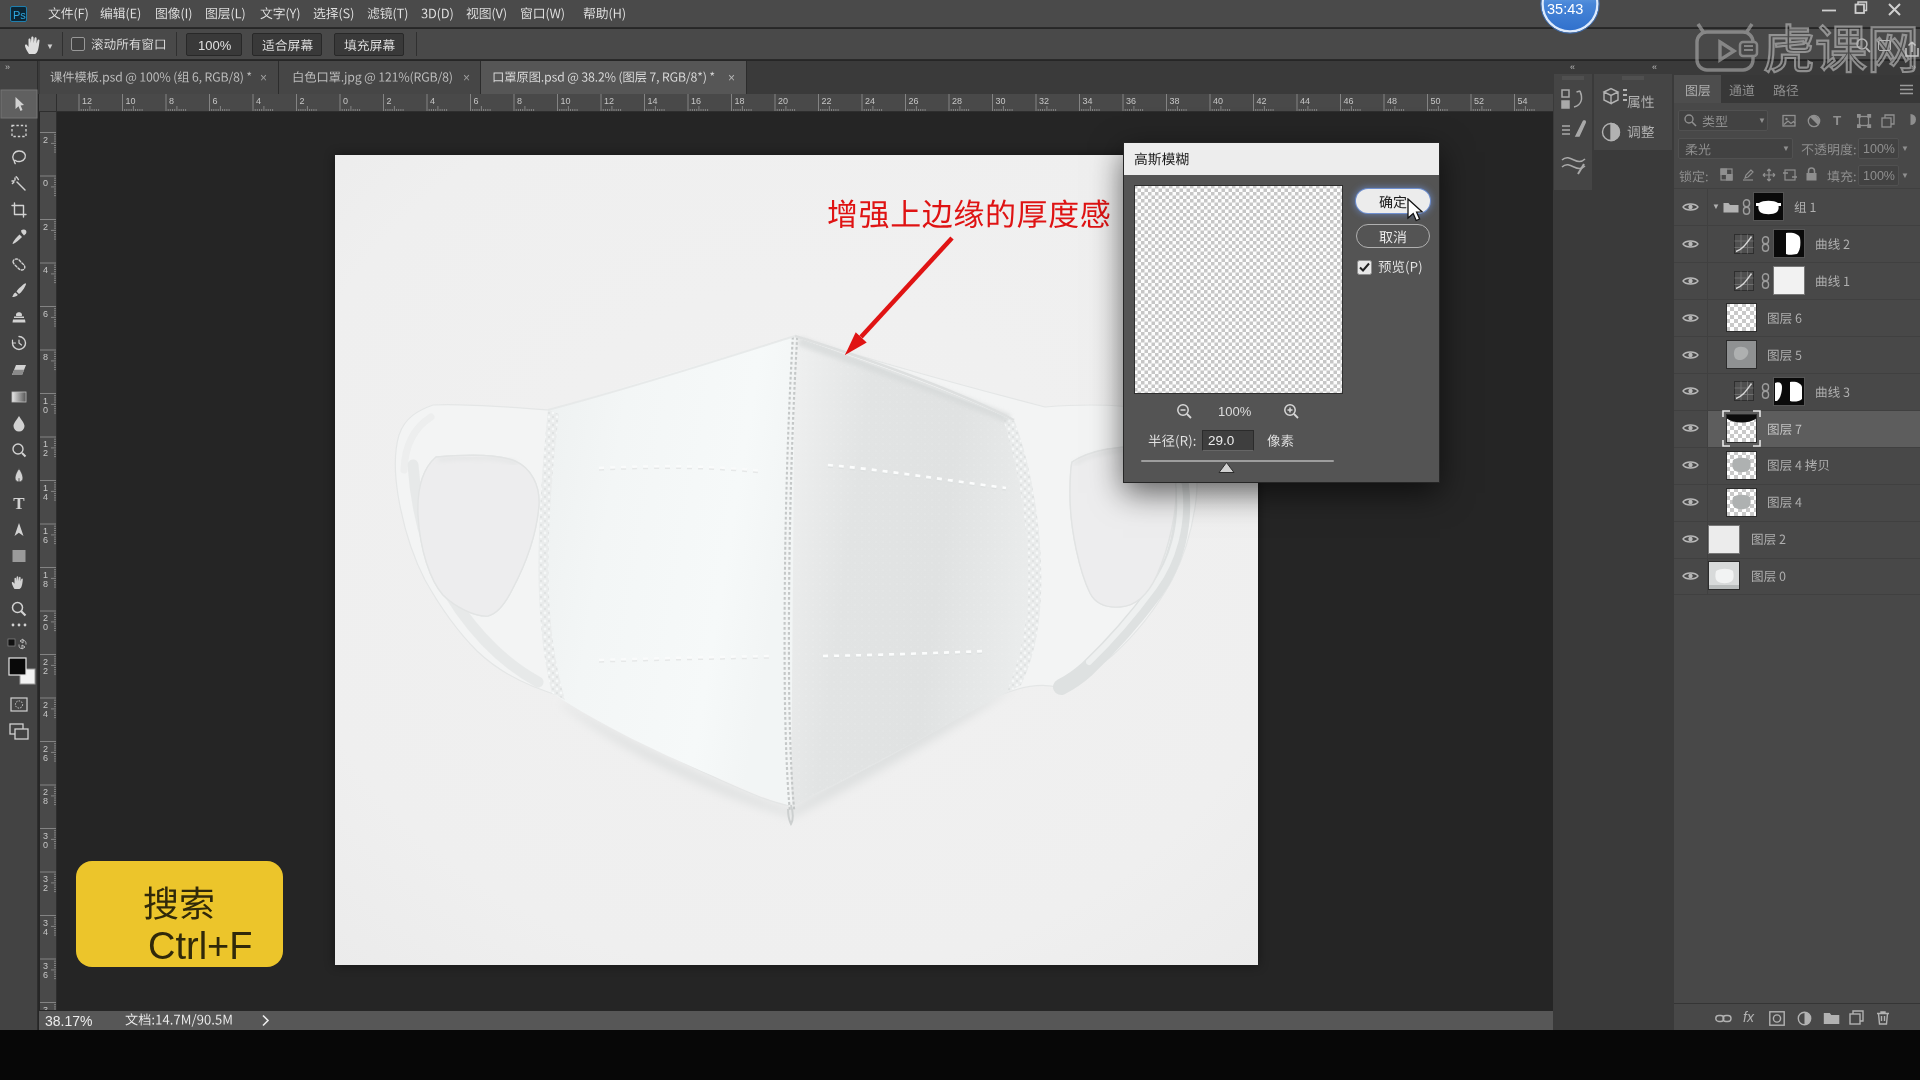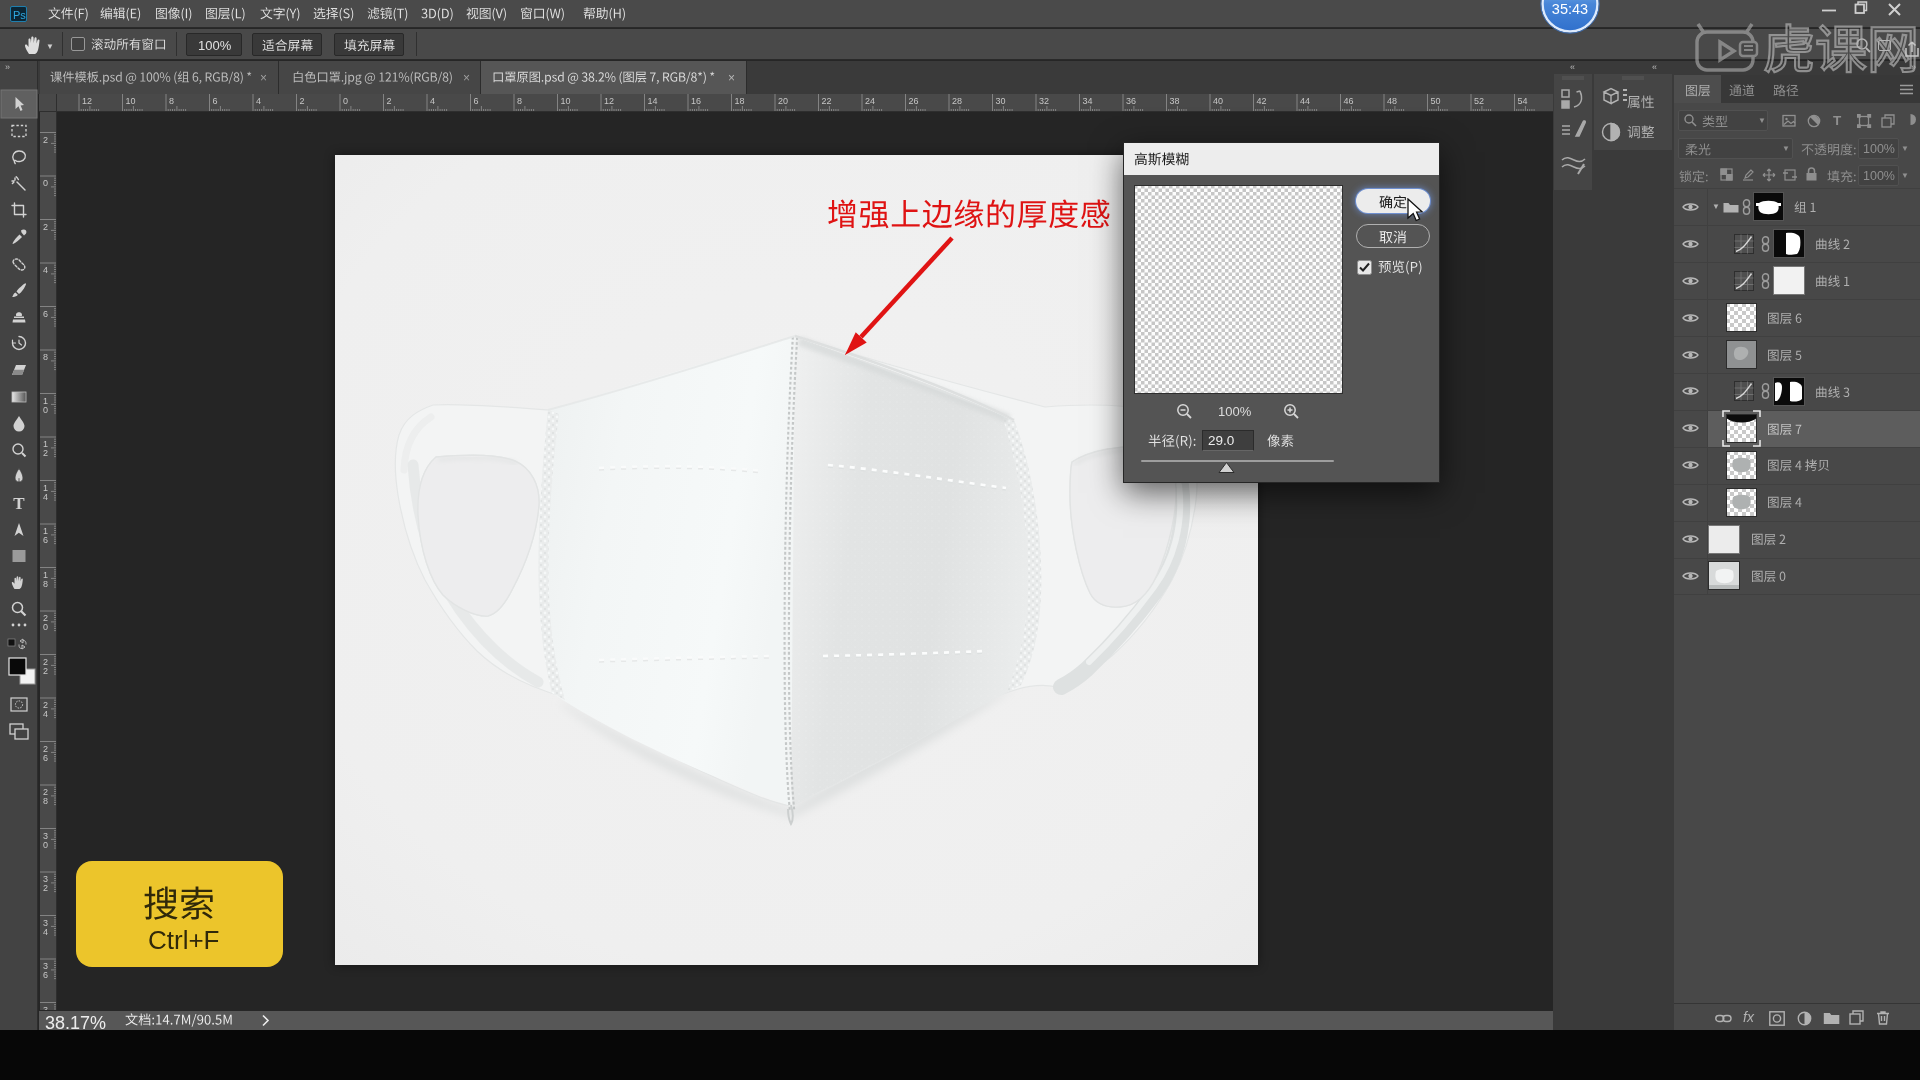--- a/index.html
+++ b/index.html
@@ -1060,21 +1060,21 @@
 <defs>
         <linearGradient id="tmg" x1="0" y1="0" x2="0" y2="1">
           <stop offset="0" stop-color="#96c8f2"></stop>
           <stop offset="0.5" stop-color="#4886d8"></stop>
           <stop offset="1" stop-color="#3070cc"></stop>
         </linearGradient>
       </defs>
 <circle cx="32" cy="29" r="27.5" fill="url(#tmg)" stroke="#ddeafc" stroke-width="2.5"></circle>
 <circle cx="32" cy="29" r="29.2" fill="none" stroke="#3a6db5" stroke-width="1"></circle>
 </svg>
-    <div class="lat" style="left:1547px;top:1px;width:46px;text-align:center;font-size:14.5px;color:#fff">35:43</div>
+    <div class="lat" style="left:1547px;top:1px;width:46px;font-size:14.5px;color:#fff">35:43</div>
     <svg class="abs" style="left:1690px;top:20px" width="230px" height="58px" viewBox="0 0 230 58">
 <g fill="none" stroke="#a8a8a8" stroke-width="3.4" opacity="0.65">
 <rect x="7" y="12" width="56" height="38" rx="10"></rect>
 <path d="M14,13 L8,4 M56,13 L62,4" stroke-width="3.5"></path>
 <path d="M30,22 L44,31 L30,40 Z"></path>
 <rect x="50" y="22" width="17" height="14" rx="3" fill="#474747" stroke-width="2.5"></rect>
 <path d="M54,26 h9 M54,30 h9" stroke-width="2"></path>
 </g>
     </svg>
     <svg style="position:absolute;left:1763.0px;top:15.0px;overflow:visible" width="158" height="70">
@@ -1089,21 +1089,21 @@
         <path d="M3,8 V16 H15 V8"></path>
         <path d="M9,12 V2 M9,2 l-3.5,3.5 M9,2 l3.5,3.5"></path>
       </g>
     </svg>
     <div class="lat" style="left:1911px;top:62px;font-size:9px;color:#b9b9b9">»</div>
     <svg class="abs" style="left:1855px;top:37px" width="18" height="18">
       <circle cx="7" cy="7" r="5" fill="none" stroke="#b5b5b5" stroke-width="1.5"></circle>
       <path d="M11,11 l4,4" stroke="#b5b5b5" stroke-width="1.8"></path>
     </svg>
     <div class="abs" style="left:1878px;top:40px;width:13px;height:11px;border:1.5px solid #b5b5b5;border-radius:2px"></div>
-    <div class="lat" style="left:45px;top:1013px;font-size:18px;color:#ececec">38.17%</div>
+    <div class="lat" style="left:45px;top:1013px;font-size:14px;color:#ececec">38.17%</div>
     <svg style="position:absolute;left:125.0px;top:1011.0px;overflow:visible" width="109" height="17">
       <g transform="translate(0,13.5) scale(0.01320)" fill="#ececec">
         <use href="#g6587" x="0"></use>
         <use href="#g6863" x="1000"></use>
         <use href="#g3a" x="2000"></use>
         <use href="#g31" x="2278"></use>
         <use href="#g34" x="2833"></use>
         <use href="#g2e" x="3388"></use>
         <use href="#g37" x="3666"></use>
         <use href="#g4d" x="4221"></use>
@@ -1118,21 +1118,21 @@
     <svg class="abs" style="left:261px;top:1014px" width="9" height="13">
       <path d="M2,1.5 L7,6.5 L2,11.5" stroke="#ececec" stroke-width="1.6" fill="none"></path>
     </svg>
     <div class="abs" style="left:76px;top:861px;width:207px;height:106px;background:#ecc52b;border-radius:16px"></div>
     <svg style="position:absolute;left:143.0px;top:880.3px;overflow:visible" width="74" height="48">
       <g transform="translate(0,36.7) scale(0.03600)" fill="#30290a">
         <use href="#g641c" x="0"></use>
         <use href="#g7d22" x="1000"></use>
       </g>
     </svg>
-    <div class="lat" style="left:148px;top:925px;font-size:26px;color:#30290a">Ctrl+F</div>
+    <div class="lat" style="left:148px;top:925px;font-size:38px;color:#30290a">Ctrl+F</div>
     <svg width="0" height="0" style="position:absolute">
       <defs>
         <path id="g25" d="M205 -284C306 -284 372 -369 372 -517C372 -663 306 -746 205 -746C105 -746 39 -663 39 -517C39 -369 105 -284 205 -284ZM205 -340C147 -340 108 -400 108 -517C108 -634 147 -690 205 -690C263 -690 302 -634 302 -517C302 -400 263 -340 205 -340ZM226 13H288L693 -746H631ZM716 13C816 13 882 -71 882 -219C882 -366 816 -449 716 -449C616 -449 550 -366 550 -219C550 -71 616 13 716 13ZM716 -43C658 -43 618 -102 618 -219C618 -336 658 -393 716 -393C773 -393 814 -336 814 -219C814 -102 773 -43 716 -43Z"></path>
         <path id="g28" d="M239 196 295 171C209 29 168 -141 168 -311C168 -480 209 -649 295 -792L239 -818C147 -668 92 -507 92 -311C92 -114 147 47 239 196Z"></path>
         <path id="g29" d="M99 196C191 47 246 -114 246 -311C246 -507 191 -668 99 -818L42 -792C128 -649 171 -480 171 -311C171 -141 128 29 42 171Z"></path>
         <path id="g2a" d="M154 -471 234 -566 312 -471 356 -502 292 -607 401 -653 384 -704 270 -676 260 -796H206L196 -675L82 -704L65 -653L173 -607L110 -502Z"></path>
         <path id="g2c" d="M75 190C165 152 221 77 221 -19C221 -86 192 -126 144 -126C107 -126 75 -102 75 -62C75 -22 106 2 142 2L153 1C152 61 115 109 53 136Z"></path>
         <path id="g2e" d="M139 13C175 13 205 -15 205 -56C205 -98 175 -126 139 -126C102 -126 73 -98 73 -56C73 -15 102 13 139 13Z"></path>
         <path id="g2f" d="M11 179H78L377 -794H311Z"></path>
         <path id="g30" d="M278 13C417 13 506 -113 506 -369C506 -623 417 -746 278 -746C138 -746 50 -623 50 -369C50 -113 138 13 278 13ZM278 -61C195 -61 138 -154 138 -369C138 -583 195 -674 278 -674C361 -674 418 -583 418 -369C418 -154 361 -61 278 -61Z"></path>

